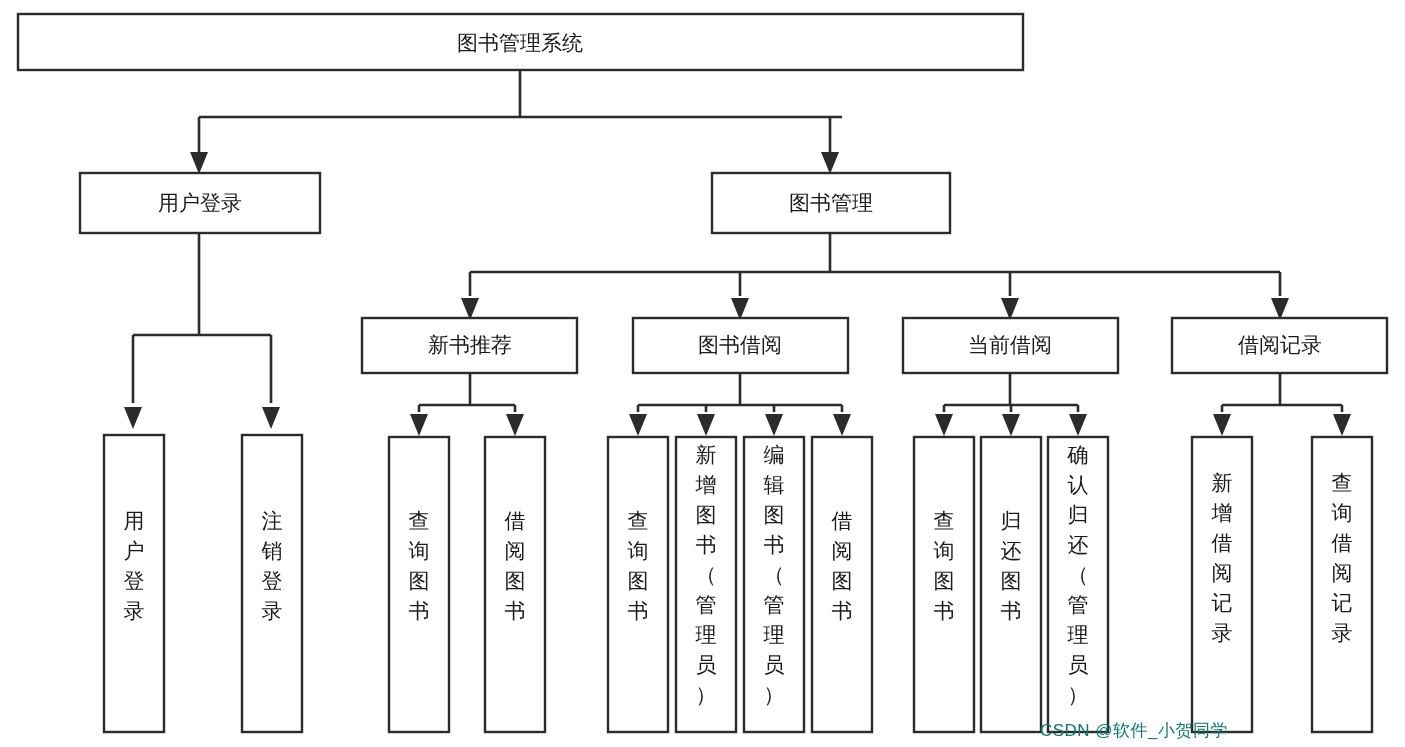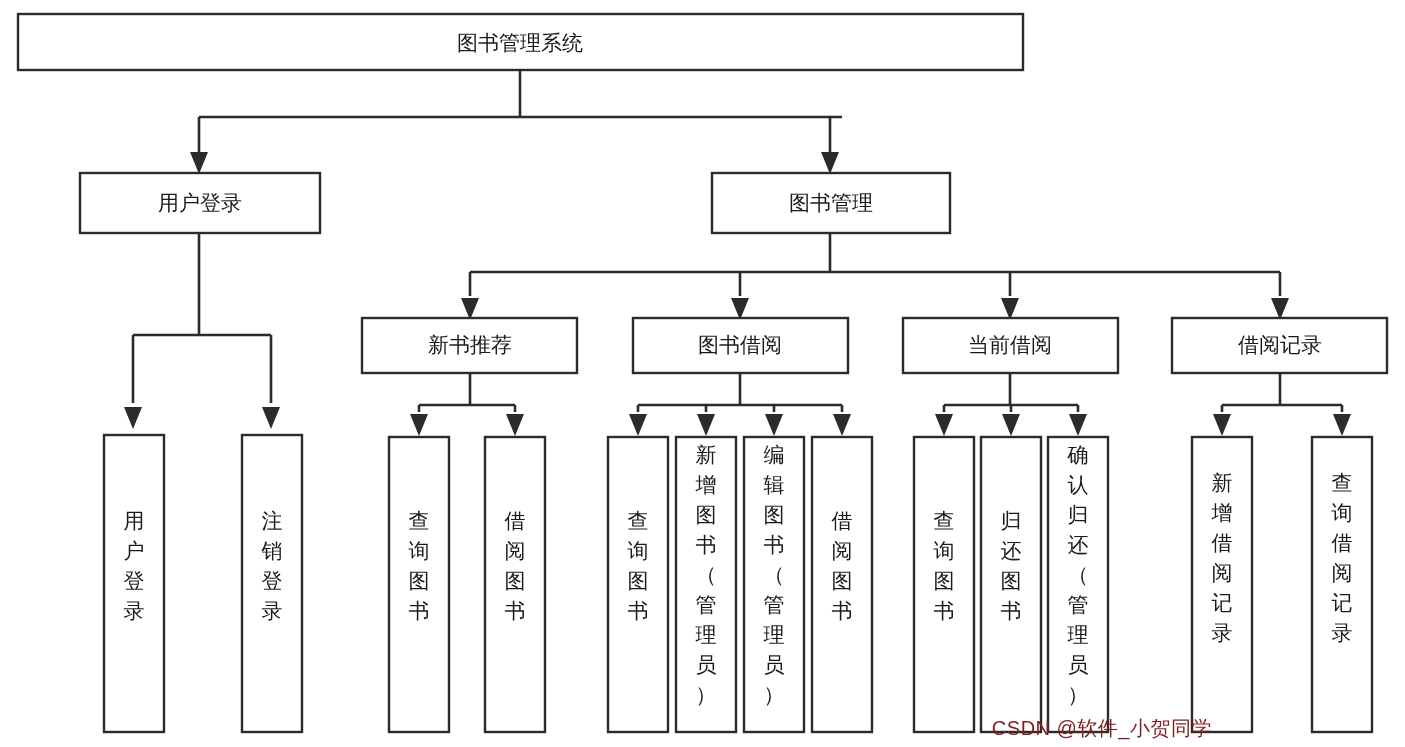--- a/index.html
+++ b/index.html
@@ -47,25 +47,25 @@
     dominant-baseline: middle;
   }
   .node-label-v {
     font-family: "Liberation Sans", "DejaVu Sans", sans-serif;
     font-size: 21px;
     fill: #1a1a1a;
     text-anchor: middle;
   }
   .watermark {
     position: absolute;
-    right: 20px;
+    right: 4px;
     bottom: 5px;
     font-family: "Liberation Sans", "DejaVu Sans", sans-serif;
-    font-size: 20px;
-    color: #7f1d1d;
+    font-size: 17px;
+    color: #0f766e;
     letter-spacing: 0.5px;
     white-space: nowrap;
     pointer-events: none;
   }
 </style>
 </head>
 <body>
 
 <div id="diagram-root">
 

